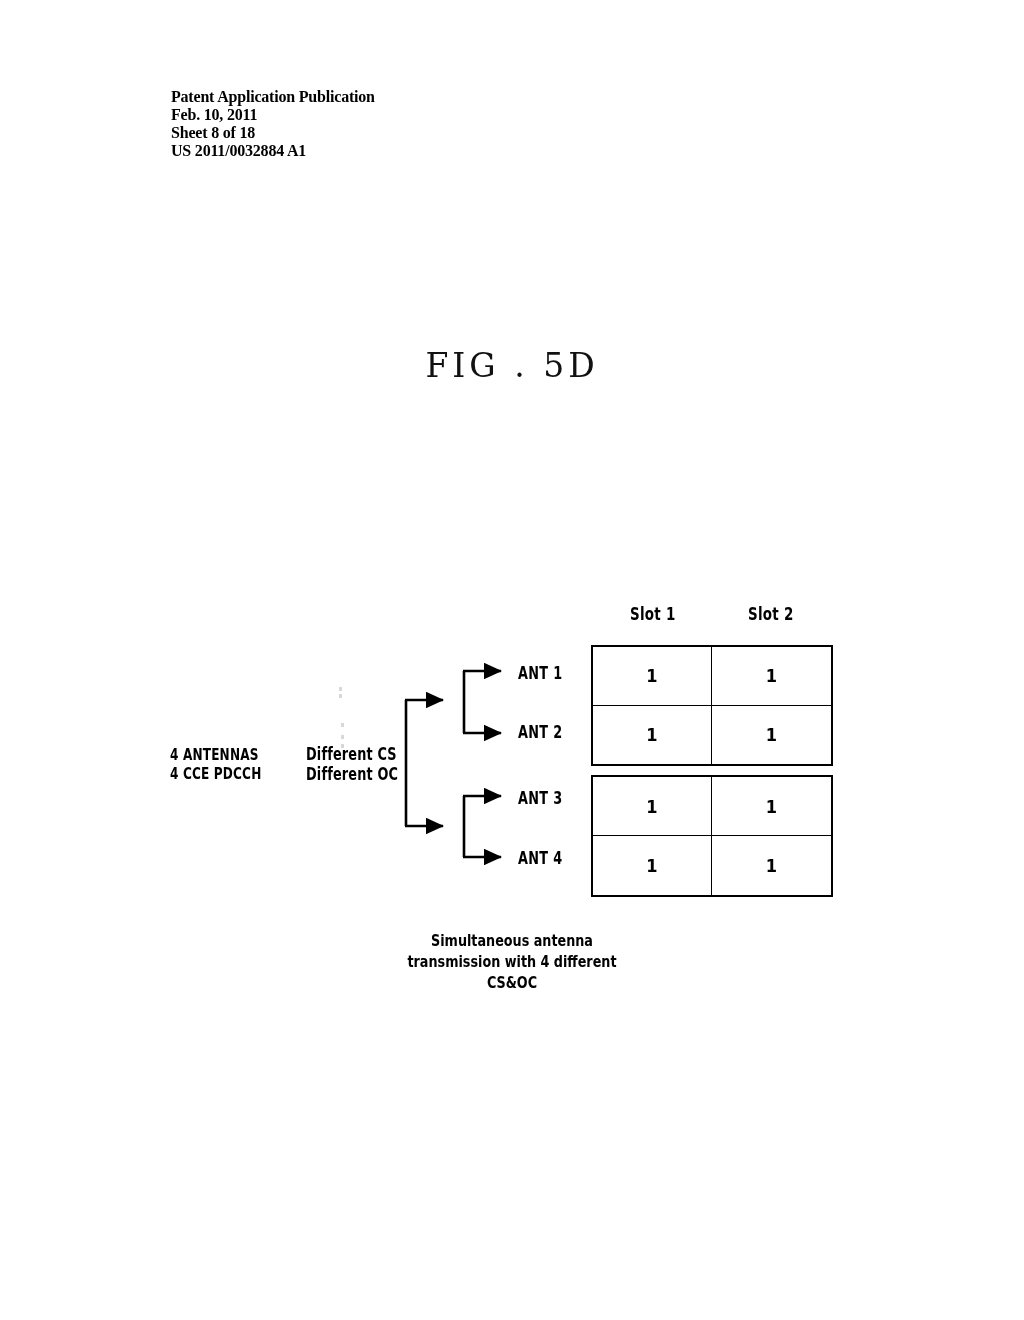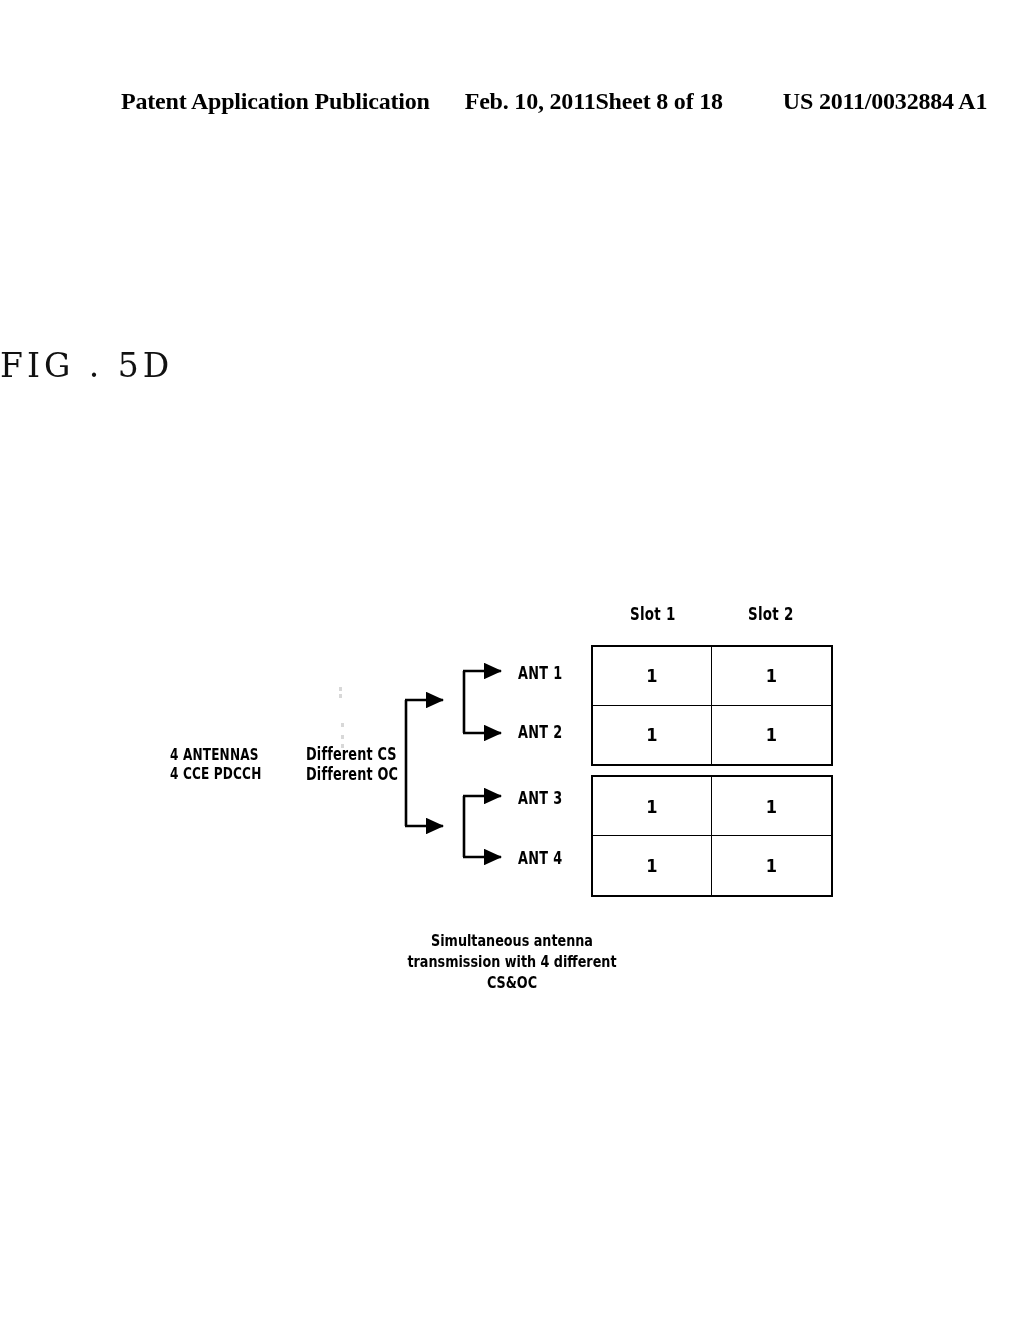--- a/index.html
+++ b/index.html
@@ -14,42 +14,44 @@
     position: relative;
     font-family: "Liberation Sans", sans-serif;
     color: #000000;
     overflow: hidden;
   }
 
   
   .pub-header {
     position: absolute;
     top: 88px;
-    left: 121px;
+    left: 132px;
     width: 790px;
     height: 28px;
     display: flex;
     align-items: baseline;
     font-family: "Liberation Serif", serif;
     font-weight: bold;
-    font-size: 24px;
+    font-size: 16px;
     letter-spacing: -0.2px;
     white-space: nowrap;
+    flex-direction: column;
   }
   .pub-header .hdr-title { }
   .pub-header .hdr-date  { margin-left: 35px; }
   .pub-header .hdr-sheet { }
-  .pub-header .hdr-pubno { margin-left: 60px; }
+  .pub-header .hdr-pubno { margin-left: 39px; }
 
   
   .fig-title {
     position: absolute;
     top: 346px;
     left: 0;
     width: 1024px;
+    text-align: center;
     font-family: "DejaVu Serif", "Liberation Serif", serif;
     font-size: 33px;
     letter-spacing: 4px;
     color: #111;
   }
 
   
   .figure {
     position: absolute;
     top: 0;

